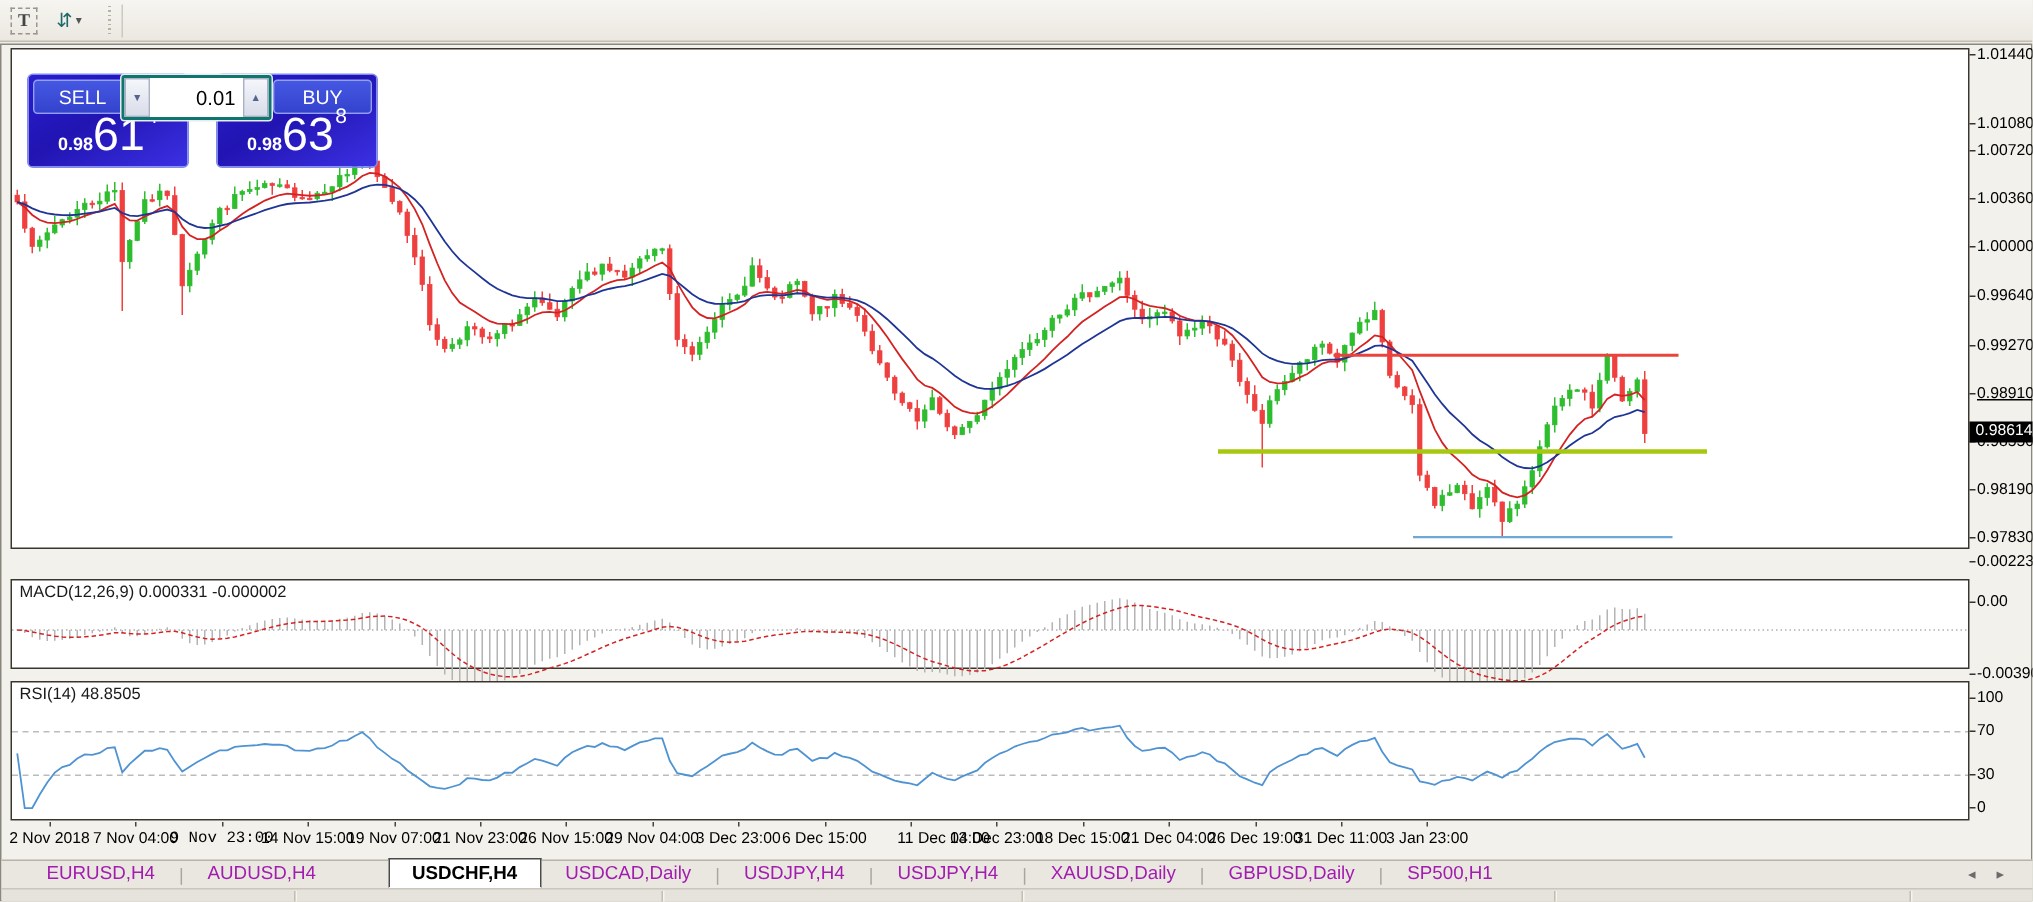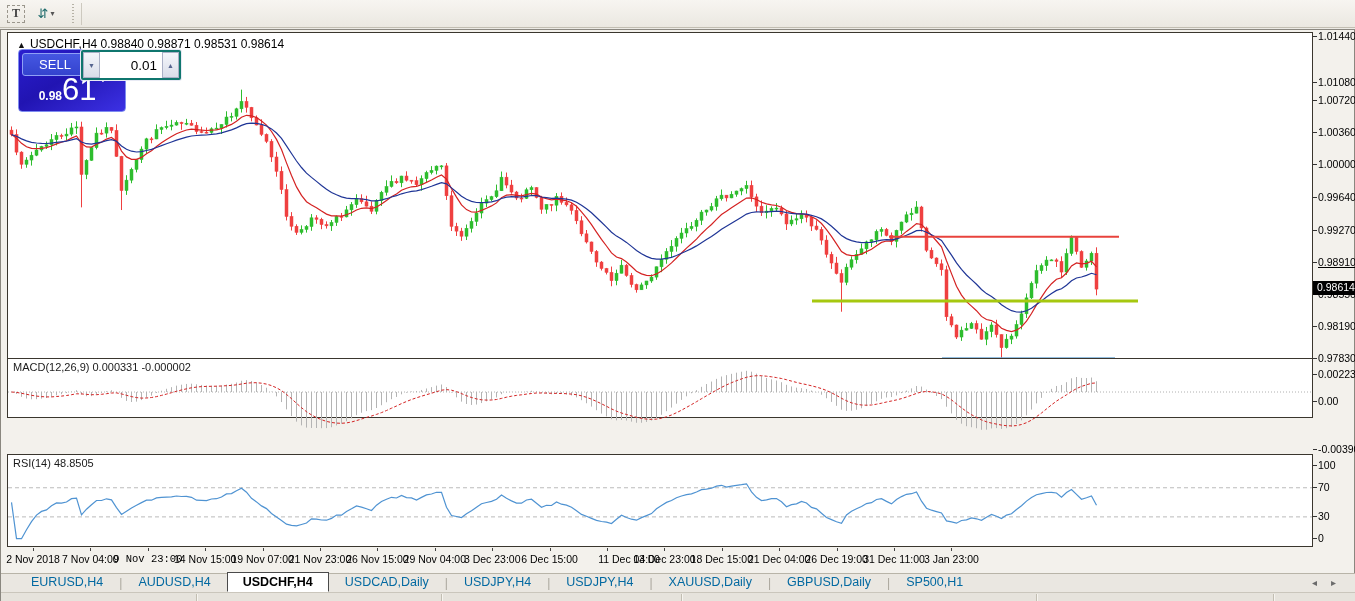--- a/index.html
+++ b/index.html
@@ -19,21 +19,21 @@
   .tf-btn{min-width:28px;padding:0 4px;height:19px;line-height:19px;text-align:center;font-size:11px;font-weight:700;
     color:#3c3c3c;margin:0 1px;border:1px solid transparent;border-radius:2px;cursor:default;}
   .tf-btn.active{background:#fcfbf8;border-color:#8f8f8f;}
 
   
   .window{position:absolute;left:0;top:29px;width:1355px;height:572px;background:#f3f1ec;
     border:1px solid #8a877f;box-sizing:border-box;}
   .panel{position:absolute;left:6px;width:1306px;background:#fff;border:1px solid #3a362e;box-sizing:border-box;}
   .panel svg{position:absolute;left:0;top:0;}
   #panel-main{top:2px;height:334px;}
-  #panel-macd{top:328px;height:60px;}
+  #panel-macd{top:356px;height:60px;}
   #panel-rsi{top:424px;height:93px;}
   .ind-label{position:absolute;left:5px;top:2px;font-size:11px;color:#1a1a1a;white-space:nowrap;z-index:3;}
   .chart-title{position:absolute;left:9px;top:4px;font-size:12px;color:#000;white-space:nowrap;z-index:4;}
   .chart-title .tri{font-size:9px;margin-right:4px;color:#111;}
 
   .plabel{position:absolute;left:1317px;font-size:10.5px;color:#000;white-space:nowrap;height:12px;line-height:12px;}
   .plabel .tick{position:absolute;left:-5px;top:6px;width:4px;height:1px;background:#333;}
   .price-badge{position:absolute;left:1312px;background:#000;color:#fff;font-size:10.5px;line-height:13px;
     padding:0 3px 1px 4px;z-index:5;}
 
@@ -57,22 +57,22 @@
   .vol-input{flex:1;border:none;outline:none;text-align:right;font-size:13.5px;padding:0 5px 0 0;color:#000;
     font-family:"Liberation Sans",sans-serif;min-width:0;}
   .bigprice{position:absolute;left:0;right:0;bottom:3px;text-align:center;color:#fff;white-space:nowrap;}
   .bigprice .sm{font-size:12px;font-weight:700;vertical-align:baseline;}
   .bigprice .lg{font-size:31px;font-weight:400;letter-spacing:0;}
   .bigprice .sup{font-size:14px;vertical-align:18px;margin-left:1px;}
 
   
   .tabbar{position:absolute;left:0;top:543px;width:1355px;height:19px;background:#eae7e1;border-top:1px solid #b8b4a8;
     box-sizing:border-box;display:flex;align-items:flex-end;padding-left:14px;}
-  .tab{height:18px;line-height:18px;padding:0 15px;font-size:12.5px;color:#0369a1;border:1px solid transparent;cursor:pointer;}
-  .tab.active{background:#fff;border:1px solid #4a4a4a;border-bottom:1px solid #fff;font-weight:700;color:#000;}
+  .tab{height:18px;line-height:18px;padding:0 15px;font-size:12.5px;color:#a21caf;border:1px solid transparent;cursor:pointer;}
+  .tab.active{background:#fff;border:1px solid #4a4a4a;border-bottom:1px solid #fff;font-weight:700;color:#000;margin-left:32px;}
   .tabsep{color:#aaa69c;font-size:12px;line-height:18px;}
   .tab-arrows{position:absolute;right:6px;top:3px;font-size:10px;color:#6b6b6b;letter-spacing:14px;cursor:pointer;}
 
   .statusbar{position:absolute;left:0;top:562px;width:1355px;height:9px;background:#e6e3dc;border-top:1px solid #cac6bc;}
   .st-sep{position:absolute;top:1px;width:1px;height:8px;background:#c2beb2;box-shadow:1px 0 0 #f6f4ef;}
 </style>
 </head>
 <body>
 
 <div class="toolbar">
@@ -525,28 +525,31 @@
         <line x1="1083.5" x2="1083.5" y1="218.60887419824485" y2="231.95955670993814" stroke="#2ebd2e" stroke-width="1"></line>
         <rect x="1082" y="220.23177004172294" width="3" height="7.771313902818974" fill="#2ebd2e" stroke="#2ebd2e" stroke-width="0.5"></rect>
         <line x1="1088.5" x2="1088.5" y1="214.32753242263226" y2="262.3022844707351" stroke="#ef4040" stroke-width="1"></line>
         <rect x="1087" y="220.23177004172294" width="3" height="35.8380360524593" fill="#ef4040" stroke="#ef4040" stroke-width="0.5"></rect>
         <polyline points="3.5,101.6 8.5,105.1 13.5,110.3 18.5,113.7 23.5,115.4 28.5,115.7 33.5,115.3 38.5,114.6 43.5,113.0 48.5,110.9 53.5,109.3 58.5,107.7 63.5,105.1 68.5,102.9 73.5,110.6 78.5,113.9 83.5,114.1 88.5,111.3 93.5,109.1 98.5,106.1 103.5,104.4 108.5,108.2 113.5,118.1 118.5,123.9 123.5,126.4 128.5,126.4 133.5,124.4 138.5,120.7 143.5,117.7 148.5,113.5 153.5,109.7 158.5,106.4 163.5,103.6 168.5,100.7 173.5,98.7 178.5,97.0 183.5,96.1 188.5,96.6 193.5,97.1 198.5,97.5 203.5,97.2 208.5,96.8 213.5,95.7 218.5,93.4 223.5,91.4 228.5,88.3 233.5,84.3 238.5,82.3 243.5,82.8 248.5,84.6 253.5,88.0 258.5,92.1 263.5,98.5 268.5,106.4 273.5,116.5 278.5,129.9 283.5,142.5 288.5,153.9 293.5,162.4 298.5,168.7 303.5,171.9 308.5,174.8 313.5,178.1 318.5,181.1 323.5,182.8 328.5,182.9 333.5,183.1 338.5,181.8 343.5,179.8 348.5,177.0 353.5,175.3 358.5,174.9 363.5,175.6 368.5,174.0 373.5,171.0 378.5,167.5 383.5,163.7 388.5,160.9 393.5,157.3 398.5,155.3 403.5,153.8 408.5,153.4 413.5,151.8 418.5,149.4 423.5,147.0 428.5,144.2 433.5,142.0 438.5,146.1 443.5,155.6 448.5,164.1 453.5,171.9 458.5,176.6 463.5,179.0 468.5,179.2 473.5,177.4 478.5,175.2 483.5,172.9 488.5,169.9 493.5,164.7 498.5,162.2 503.5,161.6 508.5,162.3 513.5,162.9 518.5,161.7 523.5,160.3 528.5,161.1 533.5,164.1 538.5,165.6 543.5,166.9 548.5,166.2 553.5,166.8 558.5,167.8 563.5,169.7 568.5,173.3 573.5,178.8 578.5,184.9 583.5,191.6 588.5,199.1 593.5,206.4 598.5,213.0 603.5,219.9 608.5,224.0 613.5,225.6 618.5,229.0 623.5,233.5 628.5,238.2 633.5,240.9 638.5,242.3 643.5,242.7 648.5,240.9 653.5,238.0 658.5,234.1 663.5,229.9 668.5,225.0 673.5,220.0 678.5,215.1 683.5,210.8 688.5,206.1 693.5,200.7 698.5,195.9 703.5,191.5 708.5,186.3 713.5,181.5 718.5,178.2 723.5,174.8 728.5,171.4 733.5,168.3 738.5,165.1 743.5,164.9 748.5,166.5 753.5,169.2 758.5,170.9 763.5,171.8 768.5,172.5 773.5,174.2 778.5,177.5 783.5,179.4 788.5,180.7 793.5,180.8 798.5,181.5 803.5,183.8 808.5,186.3 813.5,190.5 818.5,196.7 823.5,203.3 828.5,210.8 833.5,218.5 838.5,221.6 843.5,222.6 848.5,222.4 853.5,221.1 858.5,218.6 863.5,216.3 868.5,212.7 873.5,209.4 878.5,208.0 883.5,208.1 888.5,205.9 893.5,202.6 898.5,198.4 903.5,194.8 908.5,190.6 913.5,191.5 918.5,196.6 923.5,202.3 928.5,208.0 933.5,213.8 938.5,227.8 943.5,240.6 948.5,253.3 953.5,262.1 958.5,268.7 963.5,273.1 968.5,277.7 973.5,283.4 978.5,286.5 983.5,287.6 988.5,290.4 993.5,295.3 998.5,297.4 1003.5,298.6 1008.5,297.2 1013.5,293.9 1018.5,288.1 1023.5,280.5 1028.5,271.9 1033.5,264.1 1038.5,256.7 1043.5,250.7 1048.5,246.3 1053.5,244.8 1058.5,240.0 1063.5,232.9 1068.5,230.0 1073.5,230.9 1078.5,230.3 1083.5,228.3 1088.5,233.8" fill="none" stroke="#d42222" stroke-width="1.2"></polyline>
         <polyline points="3.5,101.6 8.5,103.3 13.5,105.9 18.5,107.9 23.5,109.3 28.5,110.0 33.5,110.4 38.5,110.5 43.5,110.1 48.5,109.4 53.5,108.8 58.5,108.1 63.5,106.8 68.5,105.6 73.5,109.0 78.5,110.7 83.5,111.1 88.5,110.1 93.5,109.1 98.5,107.7 103.5,106.7 108.5,108.3 113.5,113.0 118.5,116.3 123.5,118.2 128.5,119.0 133.5,118.7 138.5,117.5 143.5,116.4 148.5,114.5 153.5,112.6 158.5,110.8 163.5,109.0 168.5,107.1 173.5,105.6 178.5,104.1 183.5,103.0 188.5,102.5 193.5,102.2 198.5,102.0 203.5,101.4 208.5,100.8 213.5,99.9 218.5,98.4 223.5,96.9 228.5,94.9 233.5,92.4 238.5,90.7 243.5,90.1 248.5,90.3 253.5,91.4 258.5,93.0 263.5,95.9 268.5,100.0 273.5,105.4 278.5,112.8 283.5,120.5 288.5,128.0 293.5,134.5 298.5,140.1 303.5,144.4 308.5,148.4 313.5,152.5 318.5,156.3 323.5,159.5 328.5,161.8 333.5,163.9 338.5,165.1 343.5,165.7 348.5,165.7 353.5,166.0 358.5,166.7 363.5,167.8 368.5,167.8 373.5,167.0 378.5,165.7 383.5,164.0 388.5,162.7 393.5,160.8 398.5,159.5 403.5,158.4 408.5,157.8 413.5,156.6 418.5,155.0 423.5,153.3 428.5,151.4 433.5,149.6 438.5,150.9 443.5,154.9 448.5,159.0 453.5,163.2 458.5,166.3 463.5,168.4 468.5,169.5 473.5,169.6 478.5,169.3 483.5,168.8 488.5,167.7 493.5,165.5 498.5,164.2 503.5,163.7 508.5,163.8 513.5,164.0 518.5,163.3 523.5,162.5 528.5,162.7 533.5,164.0 538.5,164.7 543.5,165.4 548.5,165.2 553.5,165.6 558.5,166.2 563.5,167.2 568.5,169.2 573.5,172.2 578.5,175.7 583.5,179.8 588.5,184.5 593.5,189.3 598.5,194.1 603.5,199.2 608.5,203.1 613.5,205.9 618.5,209.4 623.5,213.4 628.5,217.5 633.5,220.8 638.5,223.4 643.5,225.4 648.5,226.2 653.5,226.2 658.5,225.4 663.5,224.3 668.5,222.5 673.5,220.3 678.5,218.0 683.5,215.6 688.5,212.9 693.5,209.7 698.5,206.6 703.5,203.5 708.5,199.9 713.5,196.3 718.5,193.3 723.5,190.2 728.5,187.2 733.5,184.2 738.5,181.1 743.5,179.5 748.5,178.9 753.5,179.0 758.5,178.9 763.5,178.6 768.5,178.2 773.5,178.5 778.5,179.7 783.5,180.4 788.5,180.9 793.5,180.9 798.5,181.2 803.5,182.4 808.5,183.7 813.5,185.9 818.5,189.3 823.5,193.2 828.5,197.7 833.5,202.6 838.5,205.6 843.5,207.6 848.5,208.9 853.5,209.6 858.5,209.5 863.5,209.3 868.5,208.2 873.5,207.1 878.5,206.7 883.5,206.8 888.5,205.9 893.5,204.3 898.5,202.2 903.5,200.1 908.5,197.6 913.5,197.3 918.5,199.2 923.5,201.7 928.5,204.5 933.5,207.5 938.5,214.8 943.5,222.2 948.5,229.9 953.5,236.3 958.5,242.0 963.5,246.6 968.5,251.3 973.5,256.5 978.5,260.6 983.5,263.6 988.5,267.2 993.5,271.7 998.5,275.0 1003.5,277.7 1008.5,279.0 1013.5,279.2 1018.5,277.8 1023.5,275.2 1028.5,271.6 1033.5,267.9 1038.5,264.0 1043.5,260.5 1048.5,257.4 1053.5,255.7 1058.5,252.3 1063.5,247.8 1068.5,245.0 1073.5,244.0 1078.5,242.4 1083.5,240.3 1088.5,241.8" fill="none" stroke="#1f3596" stroke-width="1.2"></polyline>
         <line x1="881" x2="1111" y1="203.80055401662014" y2="203.80055401662014" stroke="#e8433c" stroke-width="2"></line>
         <line x1="804" x2="1130" y1="268.0221606648194" y2="268.0221606648194" stroke="#a6c80f" stroke-width="3"></line>
         <line x1="934" x2="1107" y1="325.1080332409963" y2="325.1080332409963" stroke="#6fa8d4" stroke-width="1.5"></line>
       </svg>
-    <div class="chart-title">
-      <span class="tri">▲</span><span>USDCHF,H4  0.98840 0.98871 0.98531 0.98614</span>
-    </div>
     <div class="trade">
       <div class="bp sell">
         <div class="tb-action">SELL</div>
         <div class="bigprice">
           <span class="sm">0.98</span><span class="lg">61</span><span class="sup">4</span>
+        </div>
+      </div>
+      <div class="bp buy">
+        <div class="tb-action">BUY</div>
+        <div class="bigprice">
+          <span class="sm">0.98</span><span class="lg">63</span><span class="sup">8</span>
         </div>
       </div>
       <div class="vol-box">
         <div class="vol-step">▼</div>
         <input class="vol-input" readonly="" value="0.01" style="">
         <div class="vol-step">▲</div>
       </div>
     </div>
   </div>
 

